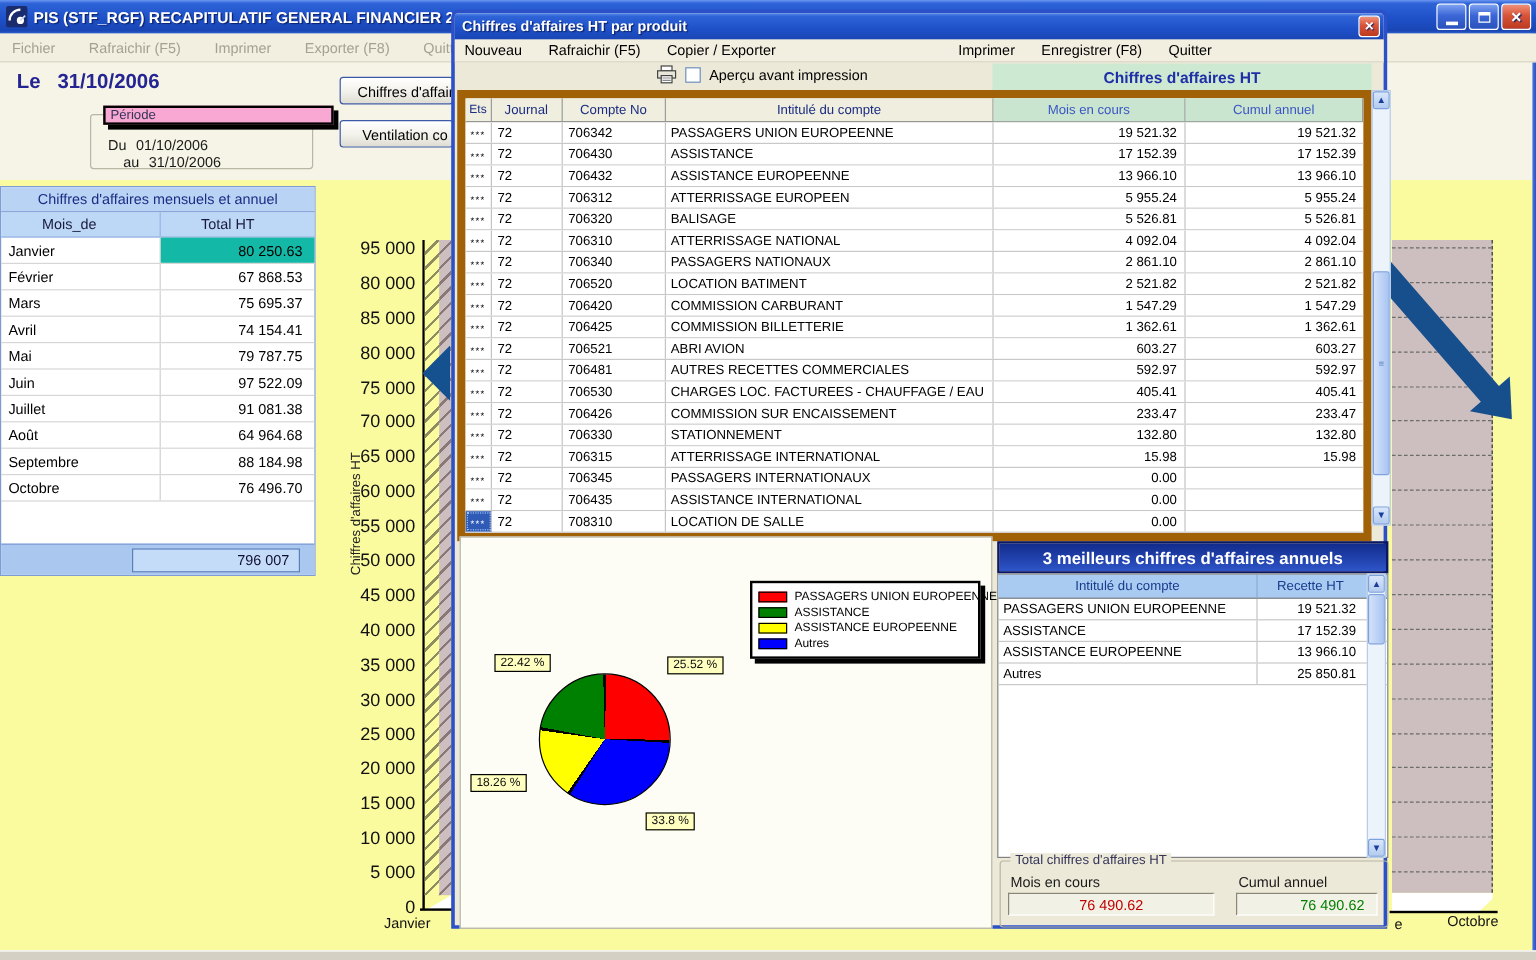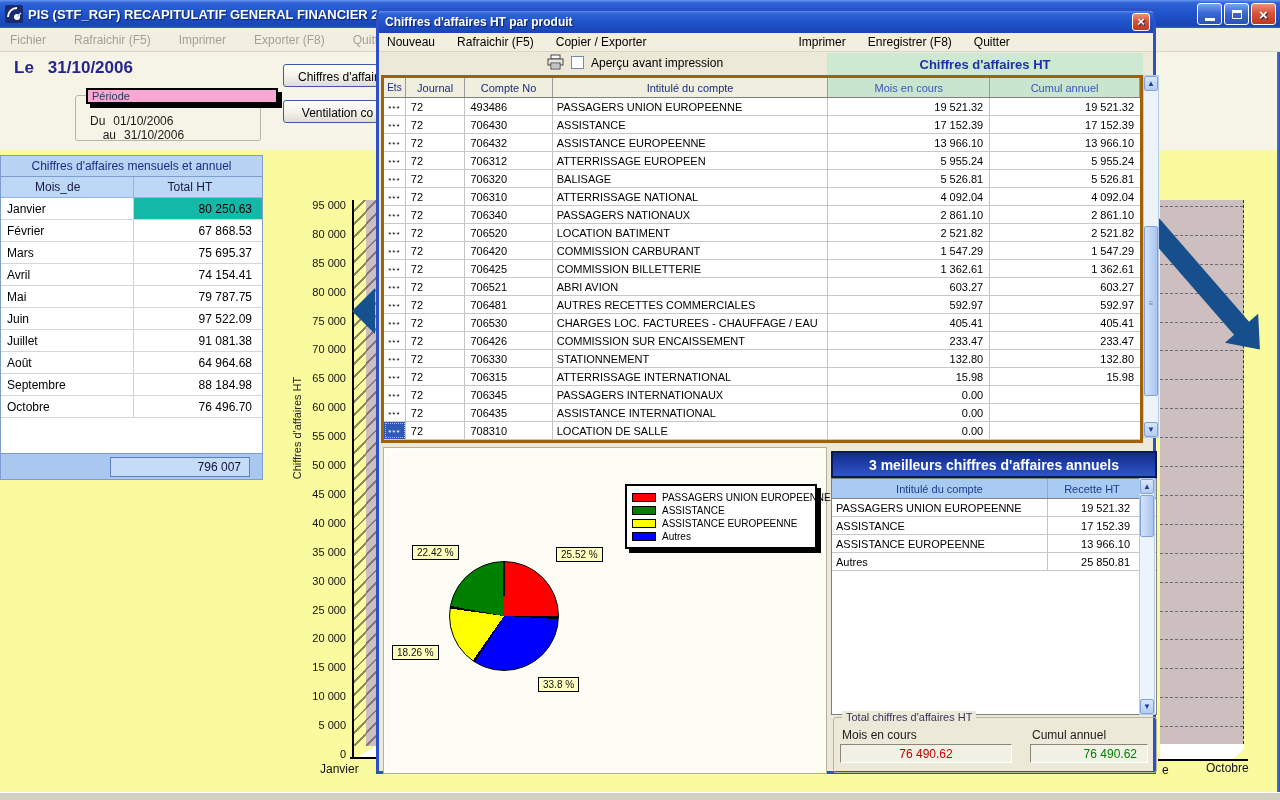--- a/index.html
+++ b/index.html
@@ -56,21 +56,21 @@
   .mrow .mc1{width:133px;padding:4px 0 0 6px;border-right:1px solid #D0D0D0;}
   .mrow .mc2{width:128px;padding:4px 10px 0 0;text-align:right;}
   .mrow.hl .mc2{background:#14b8a6;}
   .mtotal{position:absolute;left:0;bottom:0;width:100%;height:26px;background:#A9C7EF;border-top:1px solid #7E9CD2;}
   .mtotal .box{position:absolute;right:12px;top:3px;width:140px;height:20px;background:#C5DCF8;
     border:1px solid #5A7FBE;font-size:12px;text-align:right;padding:2px 8px 0 0;color:#101030;}
 
   
   .axis-label-y{position:absolute;left:187px;top:422px;width:220px;transform:rotate(-90deg);
     font-size:11px;color:#222;text-align:center;z-index:2;}
-  .yaxis-lbl{position:absolute;width:56px;text-align:right;font-size:11px;color:#111;z-index:2;}
+  .yaxis-lbl{position:absolute;width:56px;text-align:right;font-size:15px;color:#111;z-index:2;}
   .axis-line{position:absolute;left:352px;top:200px;width:2px;height:558px;background:#000;z-index:2;}
   .hatch-strip{position:absolute;left:354px;top:200px;width:12px;height:546px;background:#FBFB9F;z-index:2;
     background-image:repeating-linear-gradient(135deg,rgba(0,0,0,0) 0 7px,#8D8D60 7px 9px);}
   .hatch-pink{position:absolute;left:366px;top:200px;width:10px;height:546px;background:#CDBFBF;z-index:2;
     background-image:repeating-linear-gradient(135deg,rgba(0,0,0,0) 0 7px,#8A7878 7px 9px);}
   .floor-left{position:absolute;left:354px;top:746px;width:22px;height:13px;background:#fff;z-index:2;
     clip-path:polygon(0 100%,100% 0,100% 100%);}
   .baseline-left{position:absolute;left:350px;top:757px;width:28px;height:2px;background:#000;z-index:2;}
   .arrow-left{position:absolute;left:352px;top:288px;width:0;height:0;z-index:3;
     border-top:23px solid transparent;border-bottom:23px solid transparent;border-right:23px solid #15508F;}
@@ -100,21 +100,21 @@
     border-bottom:1px solid #DAD6C6;display:flex;align-items:center;font-size:12px;color:#000;padding-left:8px;}
   .dlg-menubar .mi{margin-right:22px;}
   .dlg-menubar .mi.shift{margin-left:130px;}
   .dlg-toolbar{position:absolute;left:0;top:41px;width:100%;height:23px;font-size:12px;color:#000;}
   .printer-ico{position:absolute;left:168px;top:2px;}
   .chk{position:absolute;left:192px;top:4px;width:13px;height:13px;background:#fff;border:1px solid #6B8DB8;}
   .chk-label{position:absolute;left:212px;top:4px;}
   .banner{position:absolute;left:448px;top:1px;width:316px;height:22px;background:#CDE9D2;
     text-align:center;font-size:13px;font-weight:bold;color:#1F2FA8;padding-top:4px;}
   
-  .dgrid{position:absolute;left:2px;top:64px;width:762px;border:3px solid #a16207;background:#fff;font-size:11px;}
+  .dgrid{position:absolute;left:2px;top:64px;width:762px;border:7px solid #a16207;background:#fff;font-size:11px;}
   .dgrid .hrow{display:flex;height:20px;background:#F0EEDE;border-bottom:1px solid #808080;color:#1A2C84;}
   .dgrid .hrow .hcell{padding-top:4px;text-align:center;border-right:1px solid #9C9C9C;}
   .dgrid .hrow .hcell.green{background:#C9E4CF;color:#3B56C4;}
   .drow{display:flex;height:18px;border-bottom:1px solid #C8C8C8;background:#fff;color:#000;}
   .dcell{padding-top:3px;border-right:1px solid #C4C4C4;overflow:hidden;white-space:nowrap;}
   .w0{width:22px;text-align:center;font-size:8px;letter-spacing:1px;padding-top:6px;}
   .w1{width:60px;padding-left:5px;}
   .w2{width:88px;padding-left:5px;}
   .w3{width:278px;padding-left:4px;}
   .w4{width:163px;text-align:right;padding-right:6px;}
@@ -358,21 +358,21 @@
       <div class="hcell w1" style="padding-left:0;">Journal</div>
       <div class="hcell w2" style="padding-left:0;">Compte No</div>
       <div class="hcell w3" style="padding-left:0;">Intitulé du compte</div>
       <div class="hcell w4 green" style="text-align:center;padding-right:0;">Mois en cours</div>
       <div class="hcell w5 green" style="text-align:center;padding-right:0;">Cumul annuel</div>
     </div>
     <div id="dgrid-rows">
         <div class="drow">
           <div class="dcell w0">***</div>
           <div class="dcell w1">72</div>
-          <div class="dcell w2">493486</div>
+          <div class="dcell w2">706342</div>
           <div class="dcell w3">PASSAGERS UNION EUROPEENNE</div>
           <div class="dcell w4">19 521.32</div>
           <div class="dcell w5">19 521.32</div>
         </div>
         <div class="drow">
           <div class="dcell w0">***</div>
           <div class="dcell w1">72</div>
           <div class="dcell w2">706430</div>
           <div class="dcell w3">ASSISTANCE</div>
           <div class="dcell w4">17 152.39</div>

